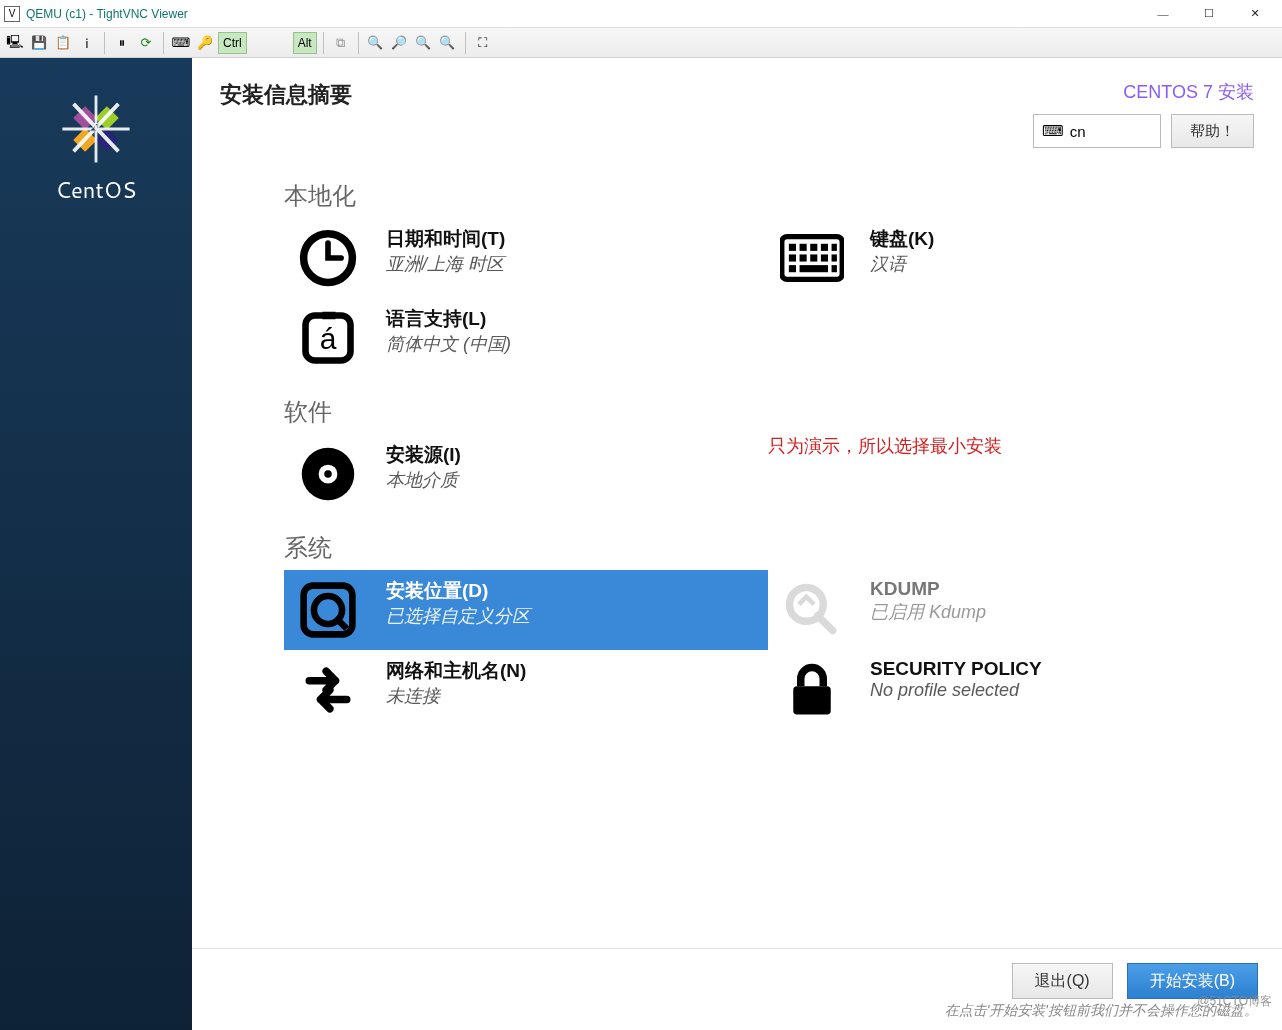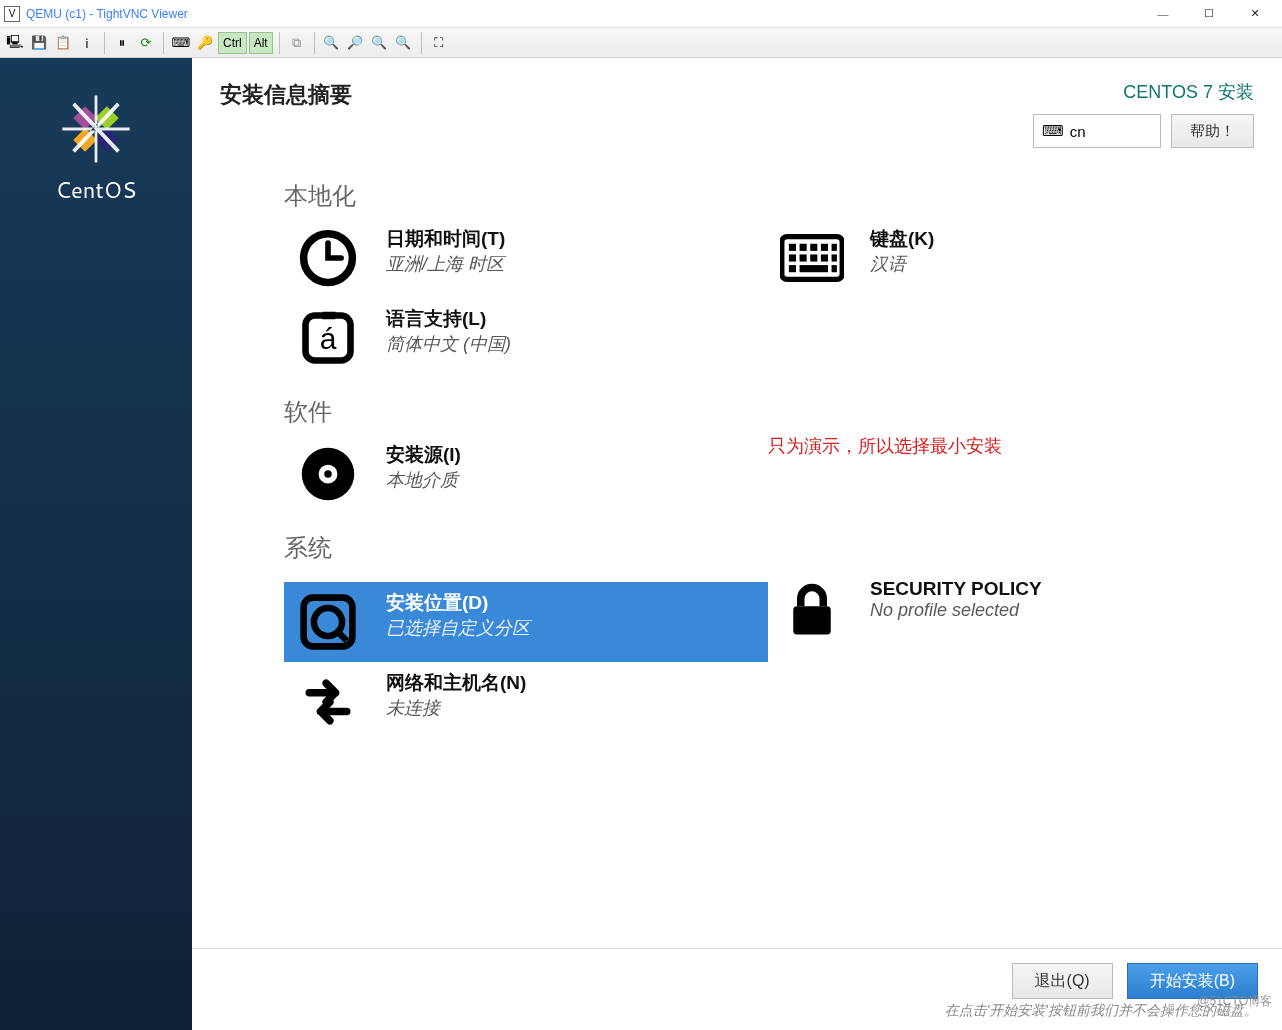--- a/index.html
+++ b/index.html
@@ -1,57 +1,57 @@
 <!DOCTYPE html>
 <html><head>
 <meta charset="utf-8">
 <style>
 * { margin: 0; padding: 0; box-sizing: border-box; }
 body { font-family: "Segoe UI", "Microsoft YaHei", Arial, sans-serif; background: #fff; width: 1282px; height: 1030px; overflow: hidden; }
 
 
 .titlebar { height: 28px; background: #fff; border-bottom: 1px solid #e0e0e0; display: flex; align-items: center; padding: 0 4px; }
 .titlebar-icon { width: 16px; height: 16px; margin-right: 6px; display:inline-flex; align-items:center; justify-content:center; font-size:10px; border:1px solid #666; }
-.titlebar-title { font-size: 12px; color: #3b82f6; flex: 1; }
+.titlebar-title { font-size: 12px; color: #0f766e; flex: 1; }
 .win-controls { display: flex; }
 .win-controls .ctl { width: 46px; height: 28px; display: flex; align-items: center; justify-content: center; font-size: 11px; font-family: "Segoe UI Symbol"; color:#222; }
 
 
 .toolbar { height: 30px; background: linear-gradient(#f7f7f7, #ececec); border-bottom: 1px solid #d0d0d0; display: flex; align-items: center; padding: 2px 4px; gap: 2px; }
 .toolbar .sep { width: 1px; height: 22px; background: #c0c0c0; margin: 0 4px; }
 .toolbar .tbtn { width: 22px; height: 22px; display: flex; align-items: center; justify-content: center; font-size: 13px; border: 1px solid transparent; }
 .toolbar .tbtn-tx { width:auto; padding:0 4px; font-size:12px; font-family: Arial; }
 .toolbar .tbtn.ctrl { background:#c7e8c0; border:1px solid #9ac08f; }
-.toolbar .tbtn.alt  { background:#c7e8c0; border:1px solid #9ac08f; }
+.toolbar .tbtn.alt  { background:#c7e8c0; border:1px solid #9ac08f;margin-left:44px; }
 
 
 .vnc { display: flex; height: 972px; background: #fff; }
 .sidebar { width: 192px; background: linear-gradient(#183a5a 0%, #0e2236 100%); display: flex; flex-direction: column; align-items: center; padding-top: 36px; }
 .sidebar .logo-txt { color: #fff; font-size: 22px; margin-top: 10px; font-family: "Cantarell", Arial; }
 .content { flex: 1; background: #fff; position: relative; display:flex; flex-direction:column; }
 
 
 .hdr { display:flex; align-items:flex-start; padding: 22px 28px 8px 28px; }
 .hdr-title { font-size: 22px; font-weight: bold; color:#222; flex:1; }
 .hdr-right { text-align:right; }
-.hdr-right .prod { font-size: 18px; color:#0f766e; margin-bottom:10px; }
+.hdr-right .prod { font-size: 18px; color:#8b5cf6; margin-bottom:10px; }
 .hdr-right .row2 { display:flex; gap:10px; justify-content:flex-end; align-items:center; }
 .langbox { height:34px; width:128px; border:1px solid #bbb; background:#fff; display:flex; align-items:center; padding:0 8px; gap:6px; font-size:15px; }
 .help-btn { height:34px; padding:0 18px; border:1px solid #bbb; background:linear-gradient(#f6f6f6,#e8e8e8); font-size:15px; color:#333; display:flex; align-items:center; }
 
 
 .sections { flex:1; padding: 6px 30px 0 92px; overflow:hidden; position:relative; }
 .sec-title { font-size:24px; color:#666; margin: 18px 0 6px 0; font-family: Liberation Serif, serif; }
 .grid { display:flex; }
 .col { flex:1; }
 .item { display:flex; padding: 8px 12px; gap: 26px; min-height:80px; }
 .item .ic { width:64px; height:64px; display:flex; align-items:center; justify-content:center; flex-shrink:0; }
 .item .txts .t1 { font-size:19px; font-weight:bold; color:#111; }
 .item .txts .t2 { font-size:18px; color:#595959; font-style:italic; }
-.item.highlight { background:#3a89d8;margin-top:12px; }
+.item.highlight { background:#3a89d8; }
 .item.highlight .t1 { color:#fff; }
 .item.highlight .t2 { color:#eaf2fb; }
 .item.dim .ic svg, .item.dim .ic { opacity:0.38; }
 .item.dim .txts .t1 { color:#777; }
 .item.dim .txts .t2 { color:#999; }
 
 .red-note { color:#d42020; font-size:18px; margin-top:0px; margin-bottom:6px; }
 .red-box { border:1px solid #d42020; }
 
 
@@ -235,20 +235,33 @@
                   <path d="M52 42 H24 M24 42 L34 32 M24 42 L34 52" stroke="#000" stroke-width="8" fill="none" stroke-linecap="round"></path>
                 </svg>
             </div>
             <div class="txts">
               <div class="t1">网络和主机名(N)</div>
               <div class="t2">未连接</div>
             </div>
           </div>
         </div>
         <div class="col">
+          <div class="item dim">
+            <div class="ic">
+              <svg width="60" height="60" viewBox="0 0 64 64">
+                  <circle cx="26" cy="26" r="18" fill="none" stroke="#000" stroke-width="8"></circle>
+                  <path d="M38 38 L54 54" stroke="#000" stroke-width="8" stroke-linecap="round"></path>
+                  <path d="M18 26 L26 18 L34 26" stroke="#000" stroke-width="5" fill="none"></path>
+                </svg>
+            </div>
+            <div class="txts">
+              <div class="t1">KDUMP</div>
+              <div class="t2">已启用 Kdump</div>
+            </div>
+          </div>
           <div class="item">
             <div class="ic">
               <svg width="60" height="60" viewBox="0 0 64 64">
                   <path d="M20 28 V20 a12 12 0 0 1 24 0 V28" fill="none" stroke="#000" stroke-width="8"></path>
                   <rect x="12" y="28" width="40" height="30" rx="4" fill="#000"></rect>
                 </svg>
             </div>
             <div class="txts">
               <div class="t1">SECURITY POLICY</div>
               <div class="t2">No profile selected</div>

